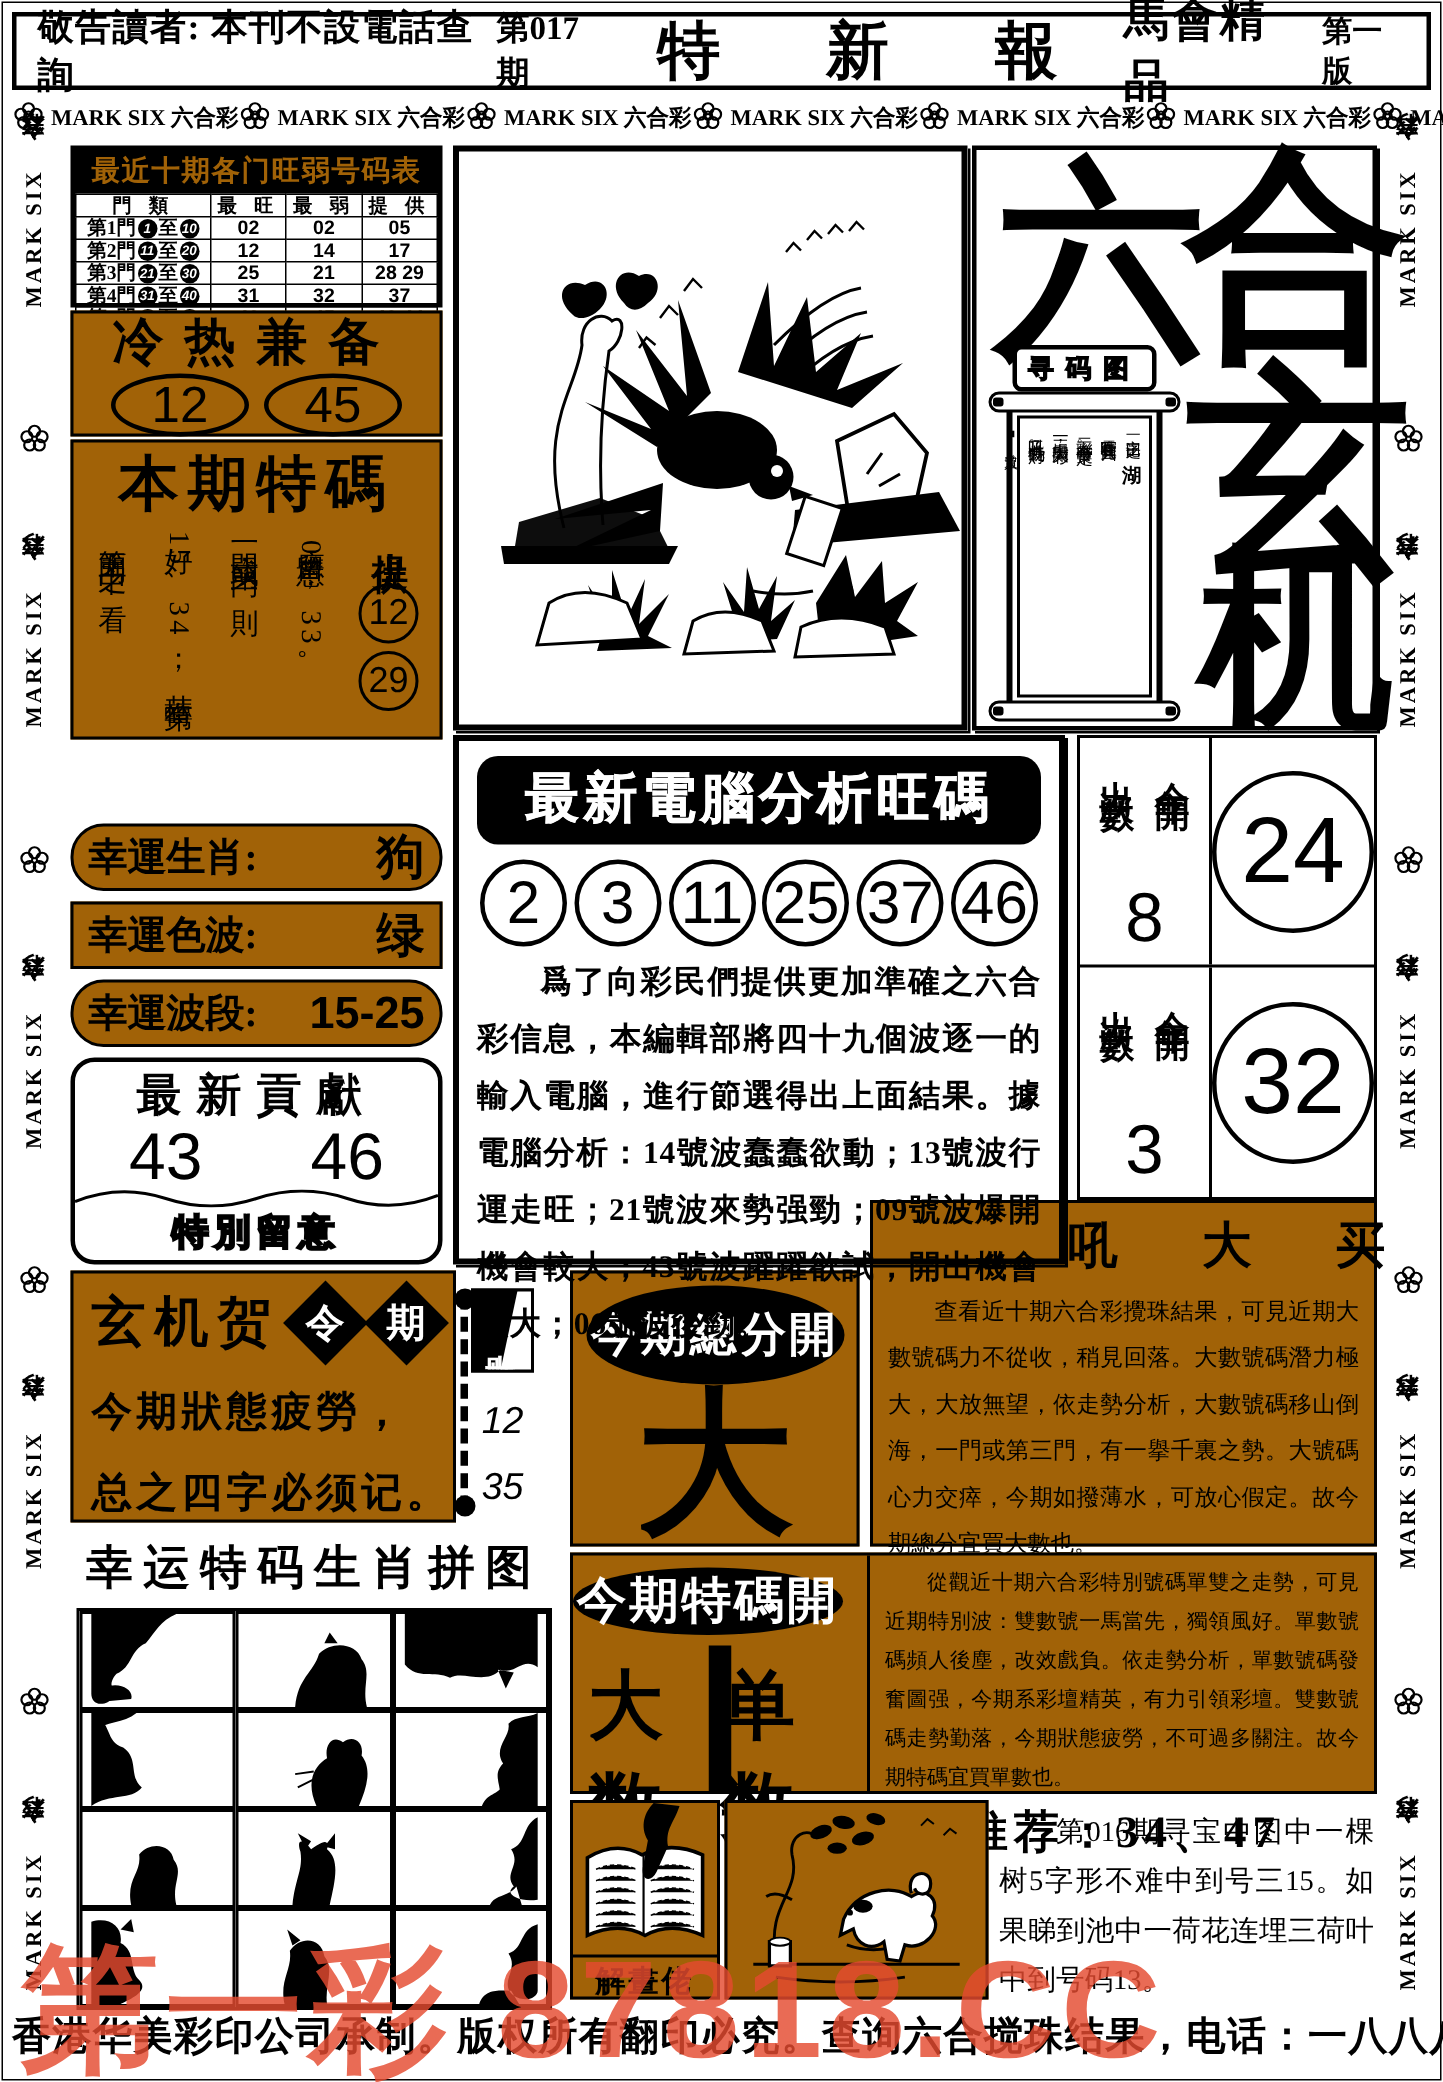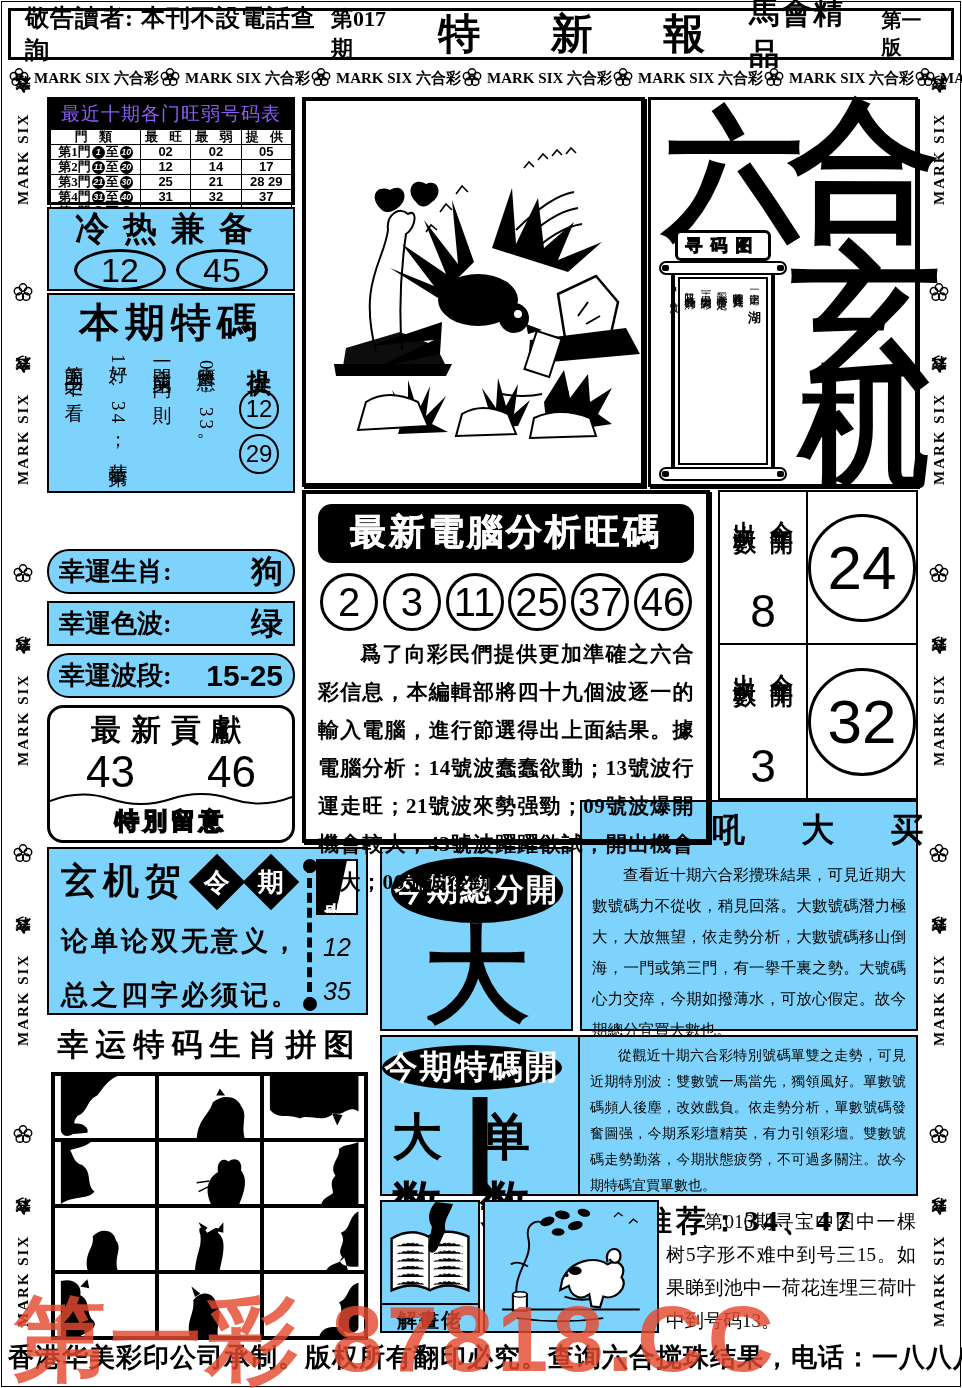--- a/index.html
+++ b/index.html
@@ -1,39 +1,39 @@
 <!DOCTYPE html>
 <html><head>
 <meta charset="utf-8">
 <style>
   * { margin:0; padding:0; box-sizing:border-box; }
   body { background:#888; font-family:"Liberation Serif","DejaVu Serif",serif; }
   #page { position:relative; width:962px; height:1388px; background:#fff; color:#000; overflow:hidden; margin:0 auto; }
   .abs { position:absolute; }
-  .bx { border:2px solid #000; background:#7dd3fc; }
+  .bx { border:2px solid #000; background:#a16207; }
 
   
   .hdr { left:8px; top:8px; width:946px; height:52px; border:3px solid #000; display:flex; align-items:center; padding:0 14px; gap:14px; }
   .hdr-notice { font-size:24px; font-weight:bold; letter-spacing:1px; }
   .hdr-issue { font-size:22px; font-weight:bold; }
   .hdr-title { font-size:42px; font-weight:bold; letter-spacing:30px; margin-left:22px; white-space:nowrap; }
   .hdr-sub { font-size:30px; font-weight:bold; letter-spacing:2px; }
   .hdr-ed { font-size:20px; font-weight:bold; margin-left:auto; }
 
   .strip { left:8px; top:64px; width:946px; height:28px; display:flex; justify-content:space-between; align-items:center; }
   .strip-item { display:flex; align-items:center; gap:4px; font-size:15px; font-weight:bold; white-space:nowrap; }
   .flower { width:22px; height:22px; flex:0 0 auto; }
 
   .vstrip { top:95px; width:40px; height:1238px; display:flex; flex-direction:column; justify-content:space-between; align-items:center; padding:6px 0; }
   .vstrip.l { left:3px; } .vstrip.r { left:919px; }
   .vlabel { writing-mode:vertical-rl; transform:rotate(180deg); font-size:15px; font-weight:bold; letter-spacing:2px; white-space:nowrap; }
 
   
   .hot { left:47px; top:97px; width:248px; height:108px; border:3px solid #000; }
-  .hot-title { background:#000; color:#8b5cf6; font-weight:normal; font-size:19px; text-align:center; letter-spacing:1px; padding:1px 0 2px; }
+  .hot-title { background:#000; color:#a16207; font-weight:bold; font-size:19px; text-align:center; letter-spacing:1px; padding:1px 0 2px; }
   .hot table { width:100%; border-collapse:collapse; }
   .hot th, .hot td { border:1px solid #000; font-size:13px; text-align:center; padding:0; height:15px; line-height:14px; }
   .hot th { font-weight:bold; letter-spacing:4px; }
   .gatecell { display:flex; align-items:center; justify-content:center; gap:1px; font-weight:bold; font-size:13px; white-space:nowrap; }
   .bnum { display:inline-block; min-width:13px; height:13px; border-radius:50%; background:#000; color:#fff; font-size:9px; line-height:13px; text-align:center; font-family:"Liberation Sans",sans-serif; padding:0 1px; }
   .numcell { font-family:"Liberation Sans",sans-serif; font-weight:bold; }
 
   
   .coldhot { left:47px; top:207px; width:248px; height:84px; }
   .coldhot-title { font-size:34px; font-weight:bold; text-align:center; letter-spacing:14px; line-height:40px; }
@@ -58,21 +58,21 @@
 
   
   .contrib { left:47px; top:705px; width:248px; height:138px; border:3px solid #000; border-radius:16px; overflow:hidden; }
   .contrib-title { font-size:30px; font-weight:bold; text-align:center; letter-spacing:10px; padding-top:2px; }
   .contrib-nums { display:flex; justify-content:space-around; font-size:44px; font-family:"Liberation Sans",sans-serif; line-height:42px; }
   .wavy { display:block; width:100%; height:12px; }
   .attn { text-align:center; font-size:24px; font-weight:900; letter-spacing:4px; color:#fff; -webkit-text-stroke:1.6px #000; text-shadow:0 0 1px #000; }
   .contrib-nums2 { display:flex; justify-content:space-around; font-size:44px; font-family:"Liberation Sans",sans-serif; line-height:40px; }
 
   
-  .xuan { left:47px; top:847px; width:321px; height:168px; padding:8px 6px 0 12px; display:flex; }
+  .xuan { left:47px; top:847px; width:257px; height:168px; padding:8px 6px 0 12px; display:flex; }
   .xuan-main { flex:1; }
   .xuan-titlerow { display:flex; align-items:center; gap:6px; }
   .xuan-title { font-size:36px; font-weight:bold; letter-spacing:6px; }
   .dia { width:40px; height:40px; background:#000; transform:rotate(45deg); display:flex; align-items:center; justify-content:center; margin:0 4px; }
   .dia span { transform:rotate(-45deg); color:#fff; font-size:26px; font-weight:bold; }
   .xuan-line { font-size:27px; font-weight:bold; letter-spacing:3px; line-height:38px; margin-top:10px; white-space:nowrap; }
   .xuan-div { width:0; border-left:5px dashed #000; margin:6px 2px 6px 6px; position:relative; }
   .xuan-div::before, .xuan-div::after { content:""; position:absolute; left:-9px; width:14px; height:14px; background:#000; border-radius:50%; }
   .xuan-div::before { top:-4px; } .xuan-div::after { bottom:-4px; }
   .xuan-side { width:62px; display:flex; flex-direction:column; align-items:center; padding-top:2px; }
@@ -493,21 +493,21 @@
     <div class="xuan-main">
       <div class="xuan-titlerow">
         <span class="xuan-title">玄机贺</span>
         <span class="dia">
             <span>令</span>
           </span>
         <span class="dia">
             <span>期</span>
           </span>
       </div>
-      <div class="xuan-line" style="margin-top:16px;">论单论双无意义，</div>
+      <div class="xuan-line" style="margin-top:16px;">今期狀態疲勞，</div>
       <div class="xuan-line" style="margin-top:16px;">总之四字必须记。</div>
     </div>
     <div class="xuan-div"></div>
     <div class="xuan-side">
       <div class="tip-box"><span class="tiptx">贴士</span></div>
       <div class="tip-nums">
         <div>12</div>
         <div>35</div>
       </div>
     </div>

